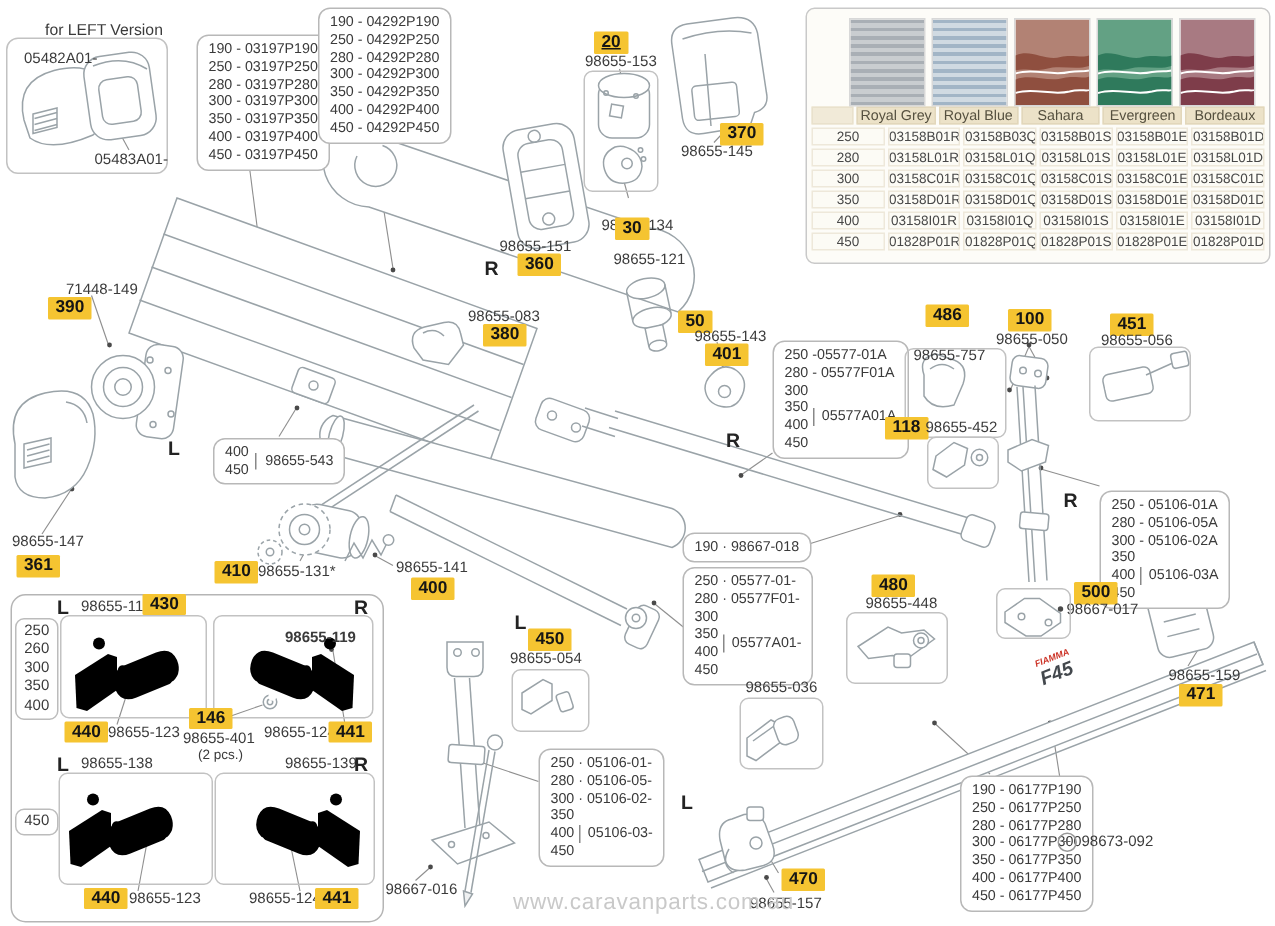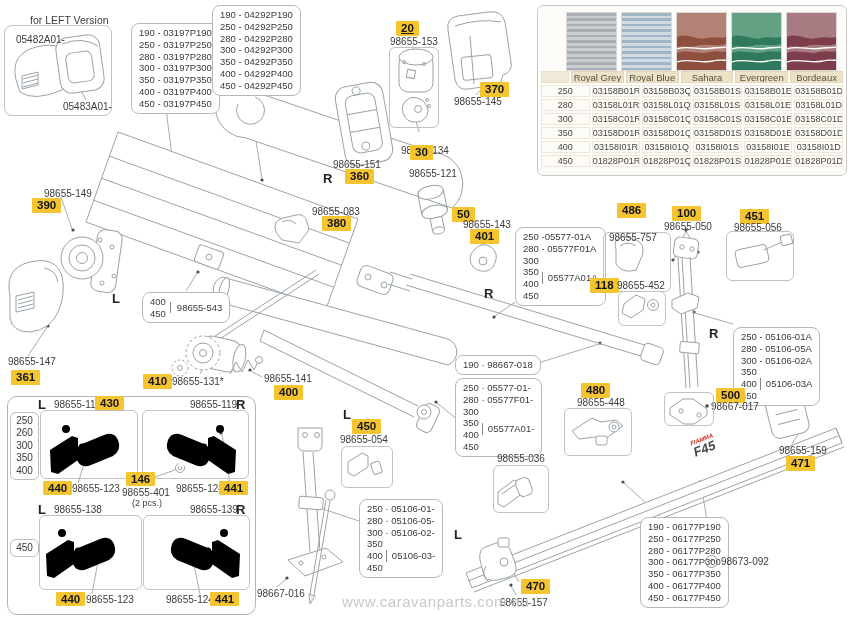--- a/index.html
+++ b/index.html
@@ -488,21 +488,21 @@
     <svg width="49" height="57" viewBox="0 0 49 57">
       <rect width="49" height="57" fill="#a87a82"></rect>
       <path d="M0,24 C10,19 20,28 30,25 C38,23 44,26 49,24 L49,31 C40,34 30,30 20,33 C12,35 6,32 0,34 Z" fill="#7e3d4a"></path>
       <path d="M0,40 C10,36 22,42 32,39 C40,37 46,40 49,38 L49,57 L0,57 Z" fill="#7e3d4a"></path>
       <path d="M0,36 C12,32 24,38 36,35 C42,34 46,35 49,34" fill="none" stroke-width="1.3" stroke="#ffffff"></path>
       <path d="M0,49 C12,45 24,51 36,48 C43,46 47,48 49,47" fill="none" stroke-width="1.3" stroke="#ffffff"></path>
     </svg>
   </div>
 
   
-  <div class="lb" style="left:44px;top:188px;">98655-149</div>
+  <div class="lb" style="left:44px;top:188px;">71448-149</div>
   <div class="bdg" style="left:32px;top:198px;">390</div>
   <div class="lb" style="left:8px;top:356px;">98655-147</div>
   <div class="bdg" style="left:11px;top:370px;">361</div>
   <div class="side" style="left:112px;top:291px;">L</div>
 
   <div class="ptable vtable" style="left:142px;top:292px;">
     <div class="vs">
         <div>400</div>
         <div>450</div>
       </div>
@@ -653,21 +653,21 @@
   <div class="lb" style="left:721px;top:556px;">98673-092</div>
 
   <div class="watermark" style="left:342px;top:593px;">www.caravanparts.com.au</div>
 
   
   <div class="bigbox" style="left:7px;top:396px;width:247px;height:217px;"></div>
 
   <div class="side" style="left:38px;top:397px;">L</div>
   <div class="lb" style="left:54px;top:399px;">98655-117</div>
   <div class="bdg" style="left:95px;top:396px;height:14px;line-height:14px;">430</div>
-  <div class="lb" style="left:190px;top:399px;">98655-119</div>
+  <div class="lb" style="left:190px;top:420px;font-weight:bold;">98655-119</div>
   <div class="side" style="left:236px;top:397px;">R</div>
 
   <div class="szbox" style="left:10px;top:412px;width:27px;">
       <div>250</div>
       <div>260</div>
       <div>300</div>
       <div>350</div>
       <div>400</div>
     </div>
   <div class="pbox" style="left:40px;top:410px;width:96px;height:67px;"></div>

